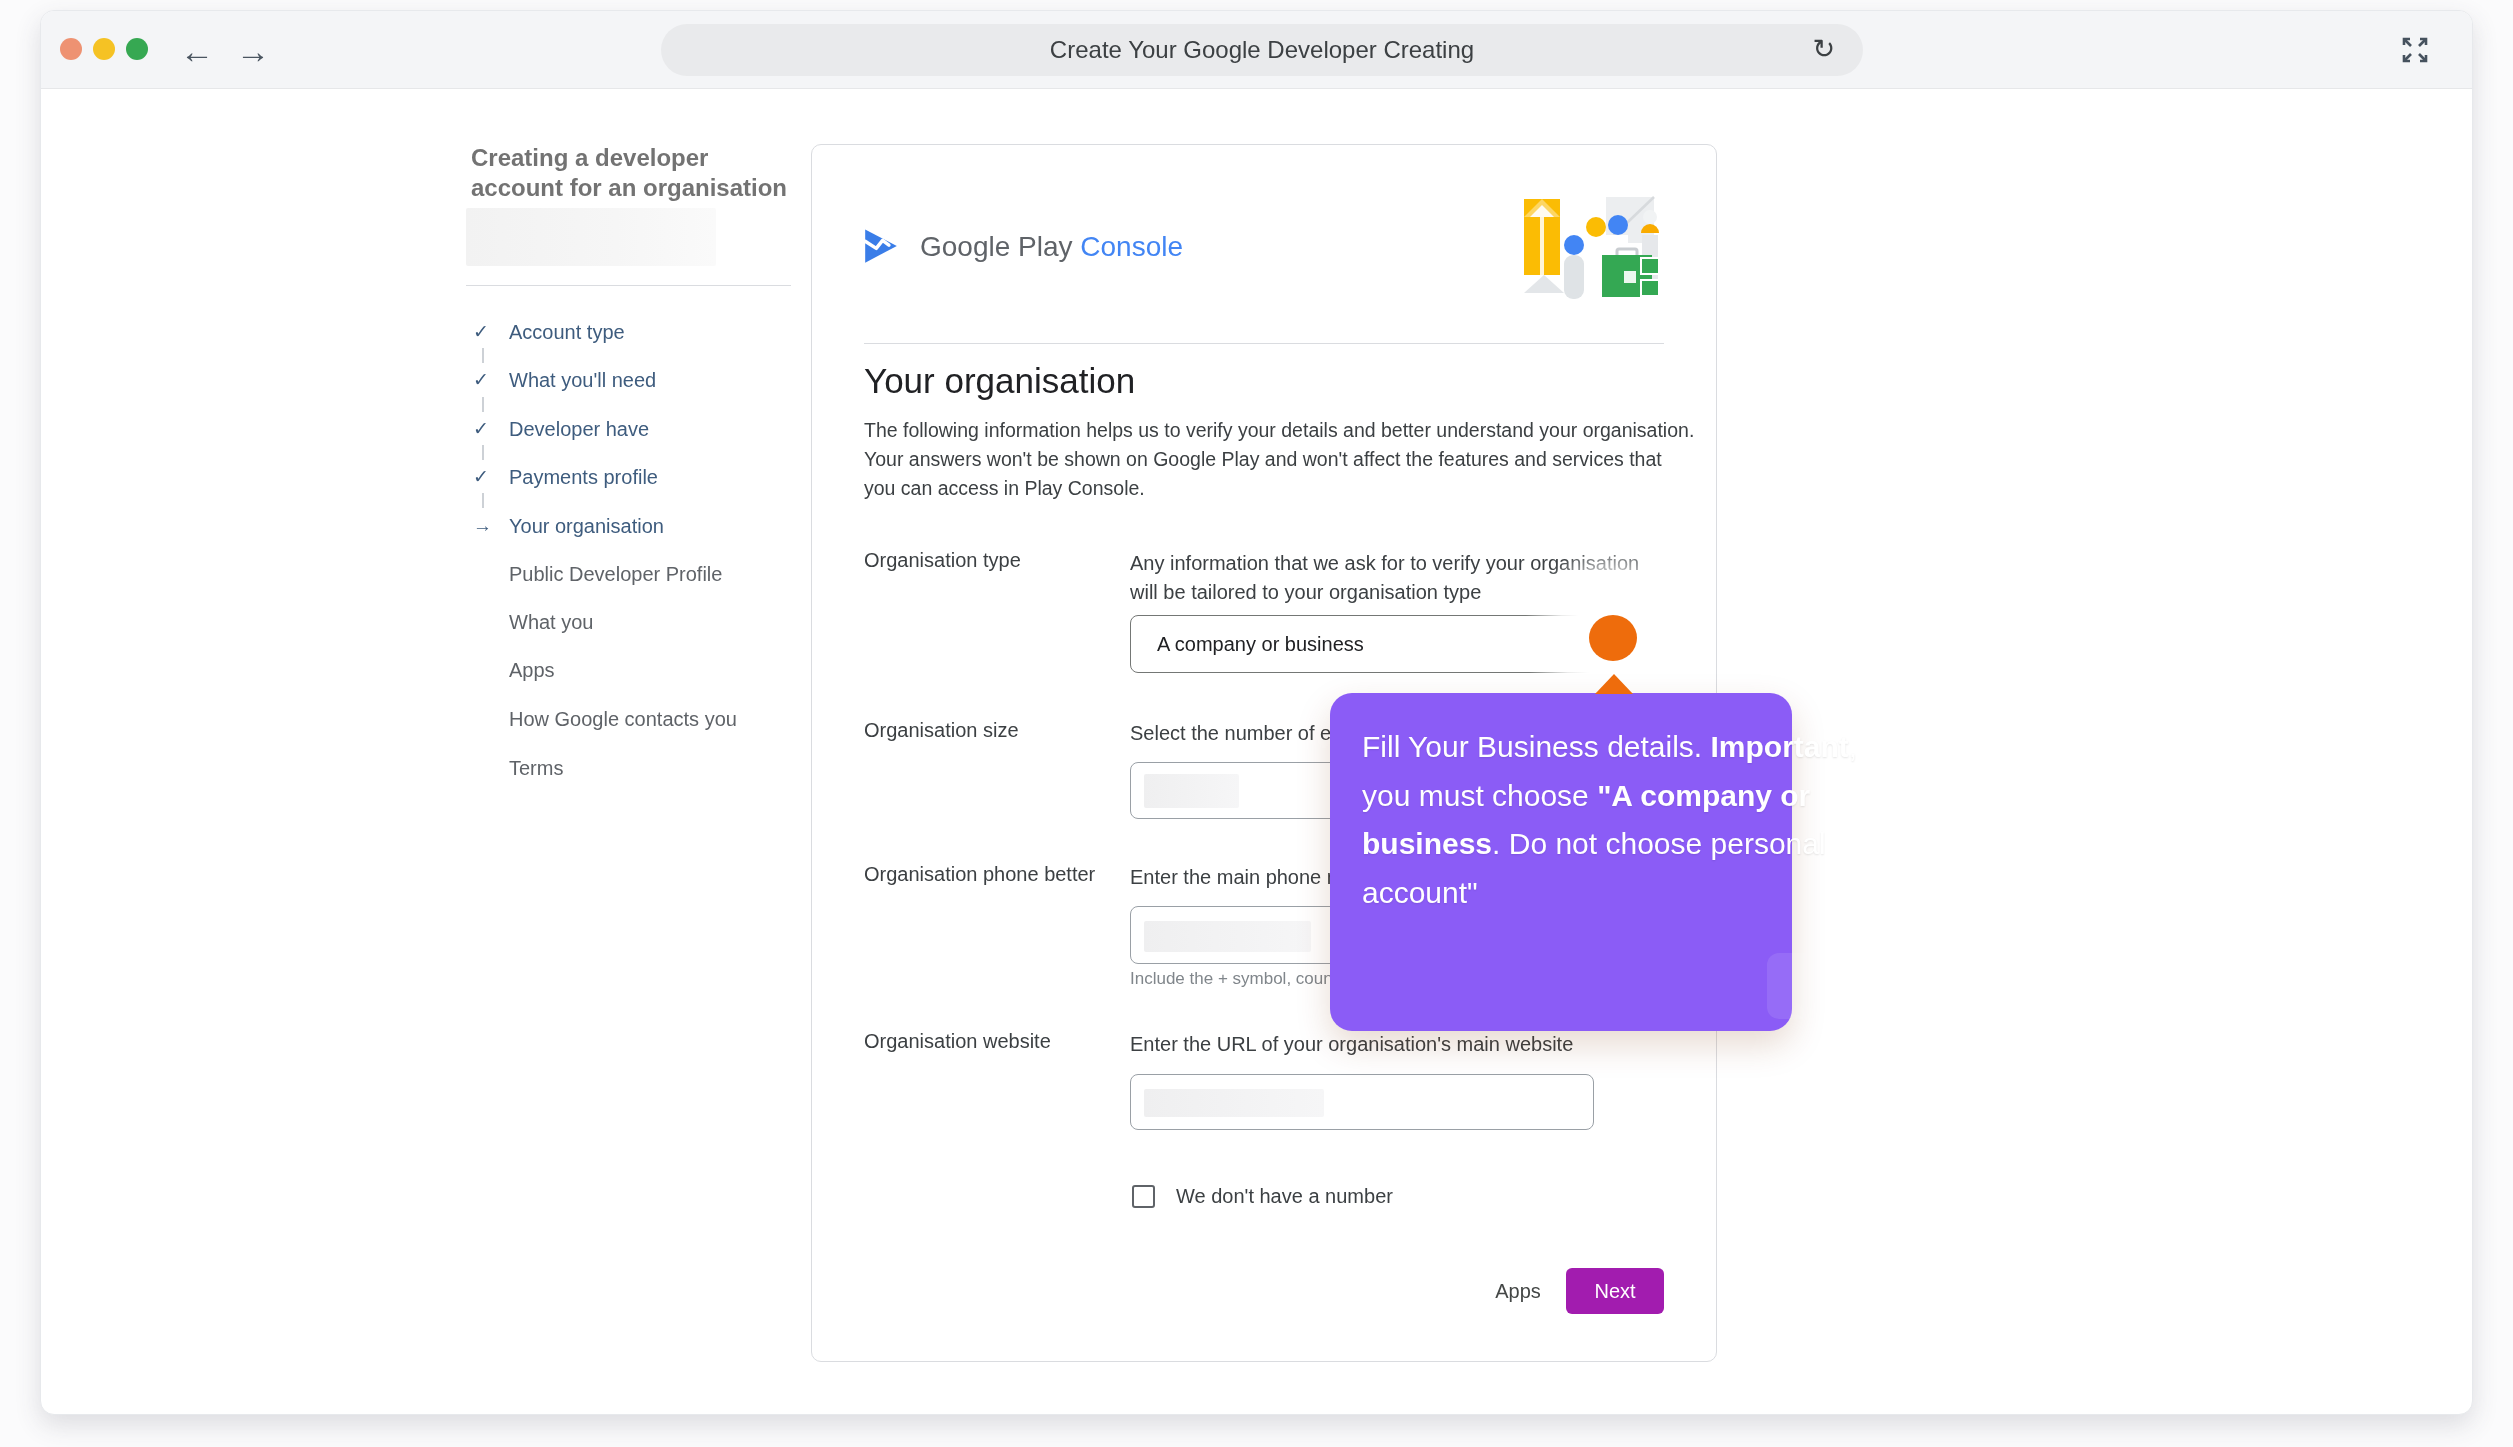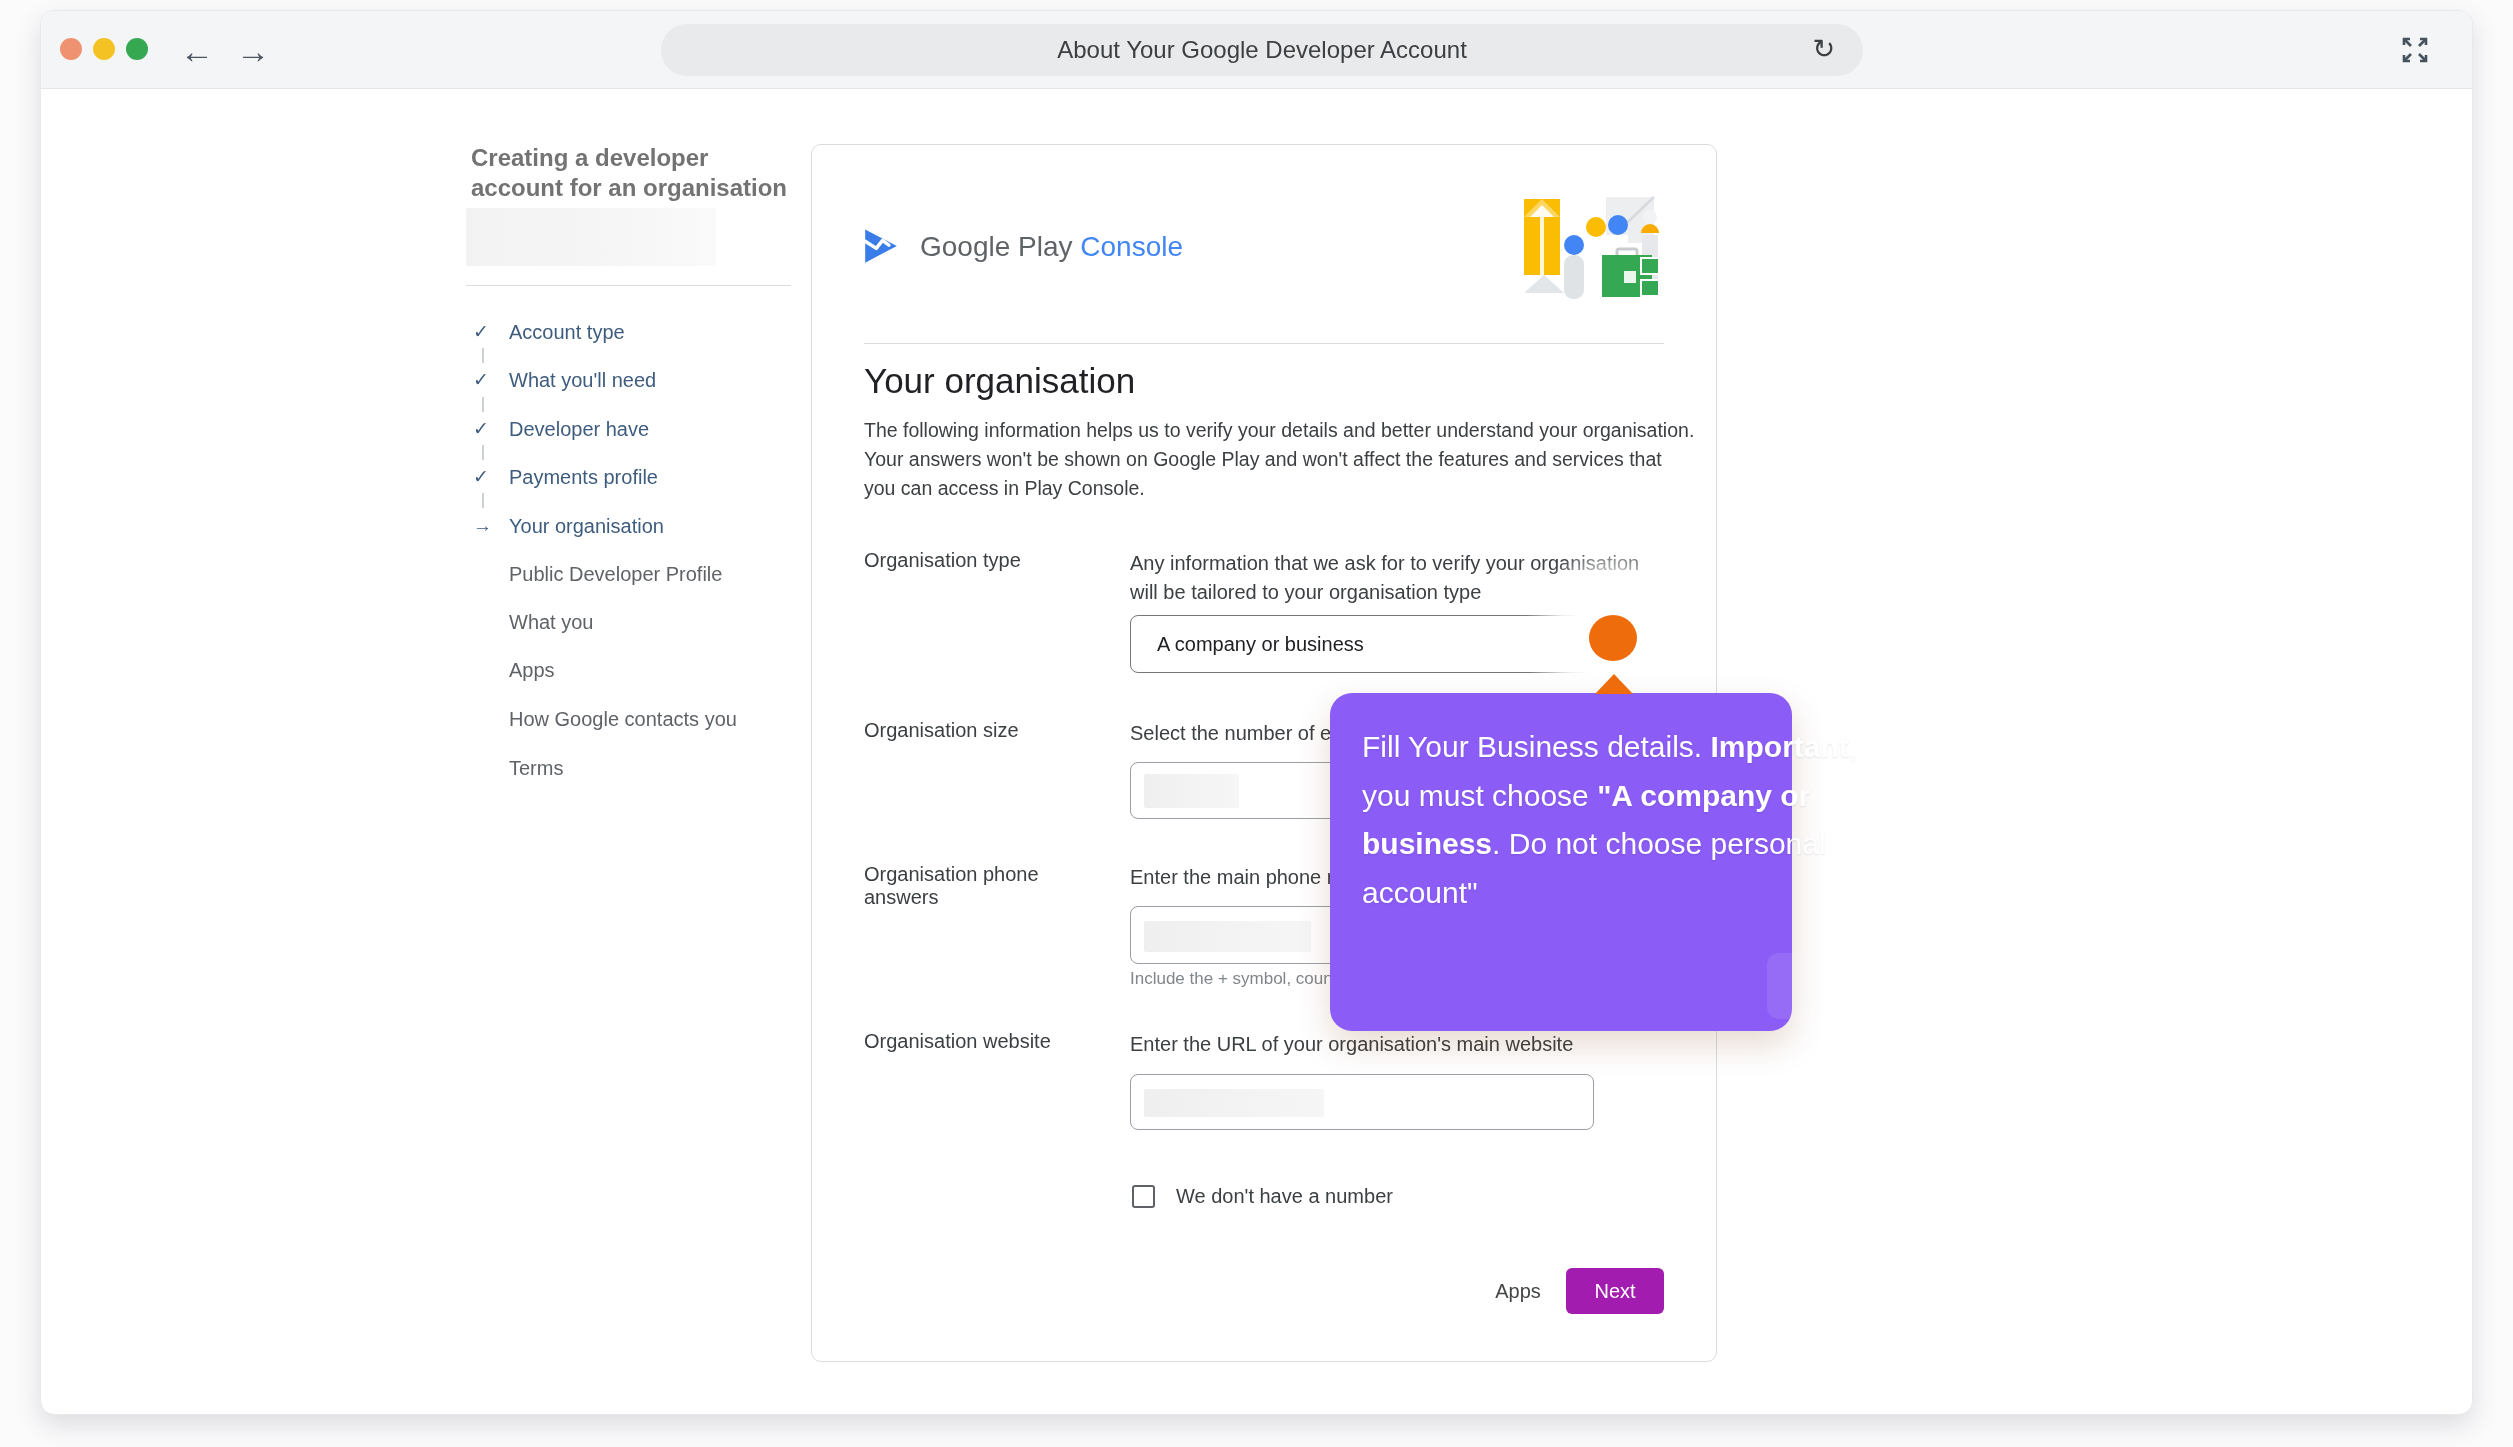--- a/index.html
+++ b/index.html
@@ -138,21 +138,21 @@
 
 <div class="window">
 
   <div class="chrome">
     <div class="dot close"></div>
     <div class="dot min"></div>
     <div class="dot max"></div>
     <div class="navbtn back">←</div>
     <div class="navbtn fwd">→</div>
     <div class="addressbar">
-      <span class="title">About Your Google Developer Account</span>
+      <span class="title">Create Your Google Developer Creating</span>
       <span class="reload">↻</span>
     </div>
     <div class="fullscreen">
       <svg viewBox="0 0 30 30">
         <g stroke="#46525e" stroke-width="2.6" fill="none">
           <path d="M4 10 L4 4 L10 4"></path>
             <path d="M4 4 L11 11"></path>
           <path d="M20 4 L26 4 L26 10"></path>
             <path d="M26 4 L19 11"></path>
           <path d="M4 20 L4 26 L10 26"></path>
@@ -252,21 +252,21 @@
     <div class="f-input primary" style="top:470px;height:58px">
       <span class="val">A company or business</span>
     </div>
 
     <div class="f-label" style="top:574px">Organisation size</div>
     <div class="f-helper" style="top:574px">Select the number of emp</div>
     <div class="f-input" style="top:617px;height:57px">
       <div class="redact" style="left:13px;top:11px;width:95px;height:34px"></div>
     </div>
 
-    <div class="f-label" style="top:718px">Organisation phone answers</div>
+    <div class="f-label" style="top:718px">Organisation phone better</div>
     <div class="f-helper" style="top:718px">Enter the main phone num</div>
     <div class="f-input" style="top:761px;height:58px">
       <div class="redact" style="left:13px;top:14px;width:167px;height:31px"></div>
     </div>
     <div class="f-small" style="top:824px">Include the + symbol, country</div>
 
     <div class="f-label" style="top:885px">Organisation website</div>
     <div class="f-helper" style="top:885px">Enter the URL of your organisation's main website</div>
     <div class="f-input" style="top:929px;height:56px">
       <div class="redact" style="left:13px;top:14px;width:180px;height:28px"></div>

